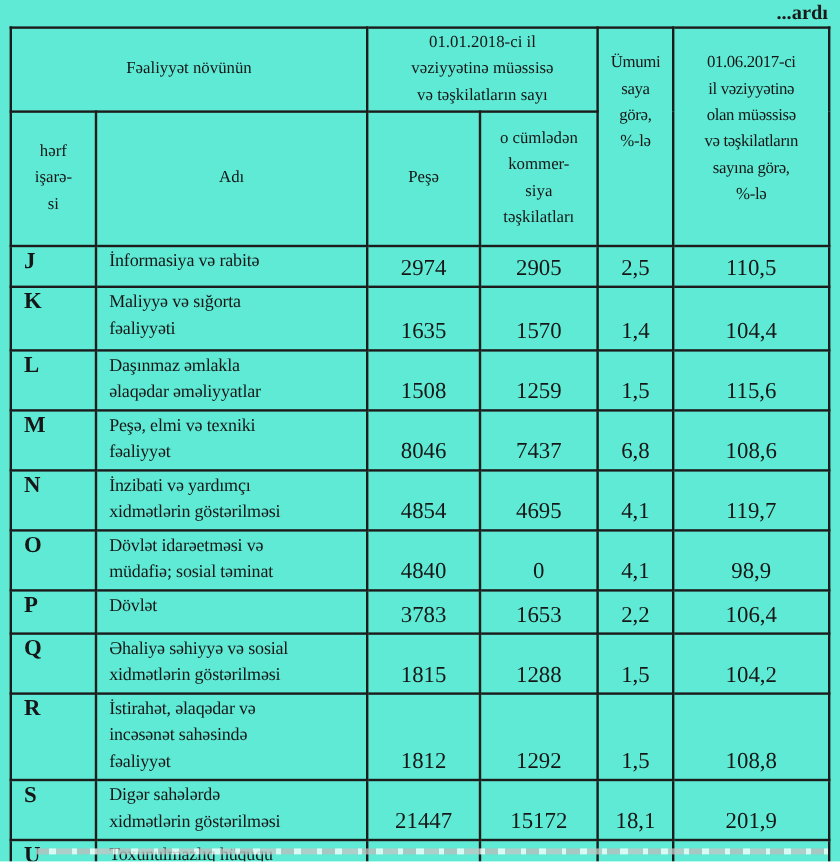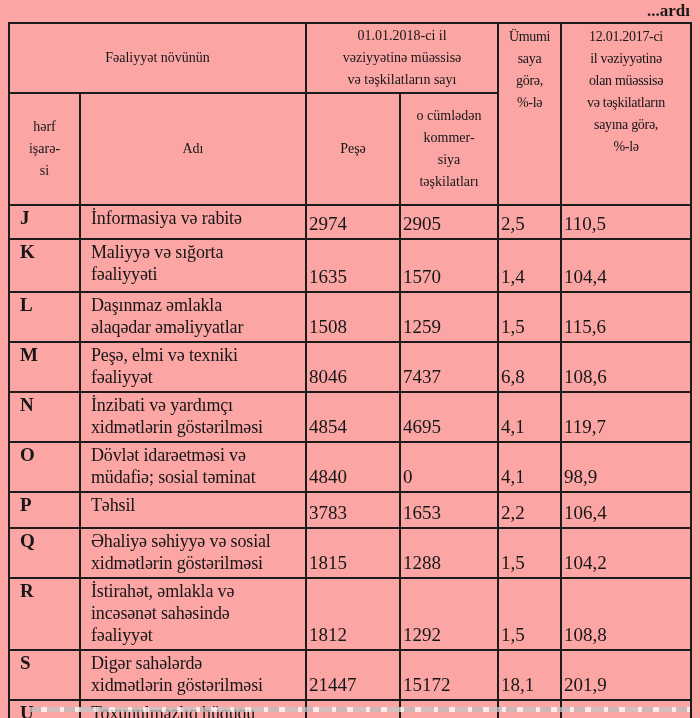--- a/index.html
+++ b/index.html
@@ -4,21 +4,21 @@
 <style>
   html, body {
     margin: 0;
     padding: 0;
     background: #ffffff;
   }
   #page {
     position: relative;
     width: 700px;
     height: 718px;
-    background: #fca5a5;
+    background: #5eead4;
     font-family: "Liberation Serif", "DejaVu Serif", serif;
     color: #141414;
     overflow: hidden;
   }
   #continuation-note {
     position: absolute;
     top: 1px;
     right: 10px;
     font-size: 17px;
     font-weight: bold;
@@ -42,39 +42,40 @@
   th {
     font-weight: normal;
     font-size: 14px;
     text-align: center;
     vertical-align: middle;
     padding: 1px 2px;
   }
   th.pre, td.pre { white-space: pre-line; }
   th.top {
     vertical-align: top;
-    padding-top: 2px;
+    padding-top: 18px;
     letter-spacing: -0.3px;
   }
   td.code {
     vertical-align: top;
     text-align: left;
     font-weight: bold;
     padding: 1px 2px 2px 10px;
   }
   td.name {
     vertical-align: top;
     text-align: left;
     padding: 1px 4px 3px 10px;
-    font-size: 18px;
+    font-size: 15px;
     letter-spacing: -0.15px;
     border-radius: 17px;
   }
   td.num {
     vertical-align: bottom;
+    text-align: center;
     padding: 0 2px 3px 2px;
   }
   #scan-artifact {
     position: absolute;
     left: 30px;
     top: 707px;
     width: 660px;
     height: 5px;
     background: repeating-linear-gradient(90deg,
       #bdbdbd 0px, #bdbdbd 11px,
@@ -103,21 +104,21 @@
     <thead>
       <tr style="height:69px">
         <th colspan="2">Fəaliyyət növünün</th>
         <th colspan="2" class="pre">01.01.2018-ci il
 vəziyyətinə müəssisə
 və təşkilatların sayı</th>
         <th rowspan="2" class="pre top">Ümumi
 saya
 görə,
 %-lə</th>
-        <th rowspan="2" class="pre top">12.01.2017-ci
+        <th rowspan="2" class="pre top">01.06.2017-ci
 il vəziyyətinə
 olan müəssisə
 və təşkilatların
 sayına görə,
 %-lə</th>
       </tr>
       <tr style="height:112px">
         <th class="pre">hərf
 işarə-
 si</th>
@@ -178,38 +179,38 @@
         <td class="code">O</td>
         <td class="name pre">Dövlət idarəetməsi və
 müdafiə; sosial təminat</td>
         <td class="num">4840</td>
         <td class="num">0</td>
         <td class="num">4,1</td>
         <td class="num">98,9</td>
       </tr>
       <tr style="height:36px">
         <td class="code">P</td>
-        <td class="name pre">Təhsil</td>
+        <td class="name pre">Dövlət</td>
         <td class="num">3783</td>
         <td class="num">1653</td>
         <td class="num">2,2</td>
         <td class="num">106,4</td>
       </tr>
       <tr style="height:45px">
         <td class="code">Q</td>
         <td class="name pre">Əhaliyə səhiyyə və sosial
 xidmətlərin göstərilməsi</td>
         <td class="num">1815</td>
         <td class="num">1288</td>
         <td class="num">1,5</td>
         <td class="num">104,2</td>
       </tr>
       <tr style="height:71px">
         <td class="code">R</td>
-        <td class="name pre">İstirahət, əmlakla və
+        <td class="name pre">İstirahət, əlaqədar və
 incəsənət sahəsində
 fəaliyyət</td>
         <td class="num">1812</td>
         <td class="num">1292</td>
         <td class="num">1,5</td>
         <td class="num">108,8</td>
       </tr>
       <tr style="height:46px">
         <td class="code">S</td>
         <td class="name pre">Digər sahələrdə

